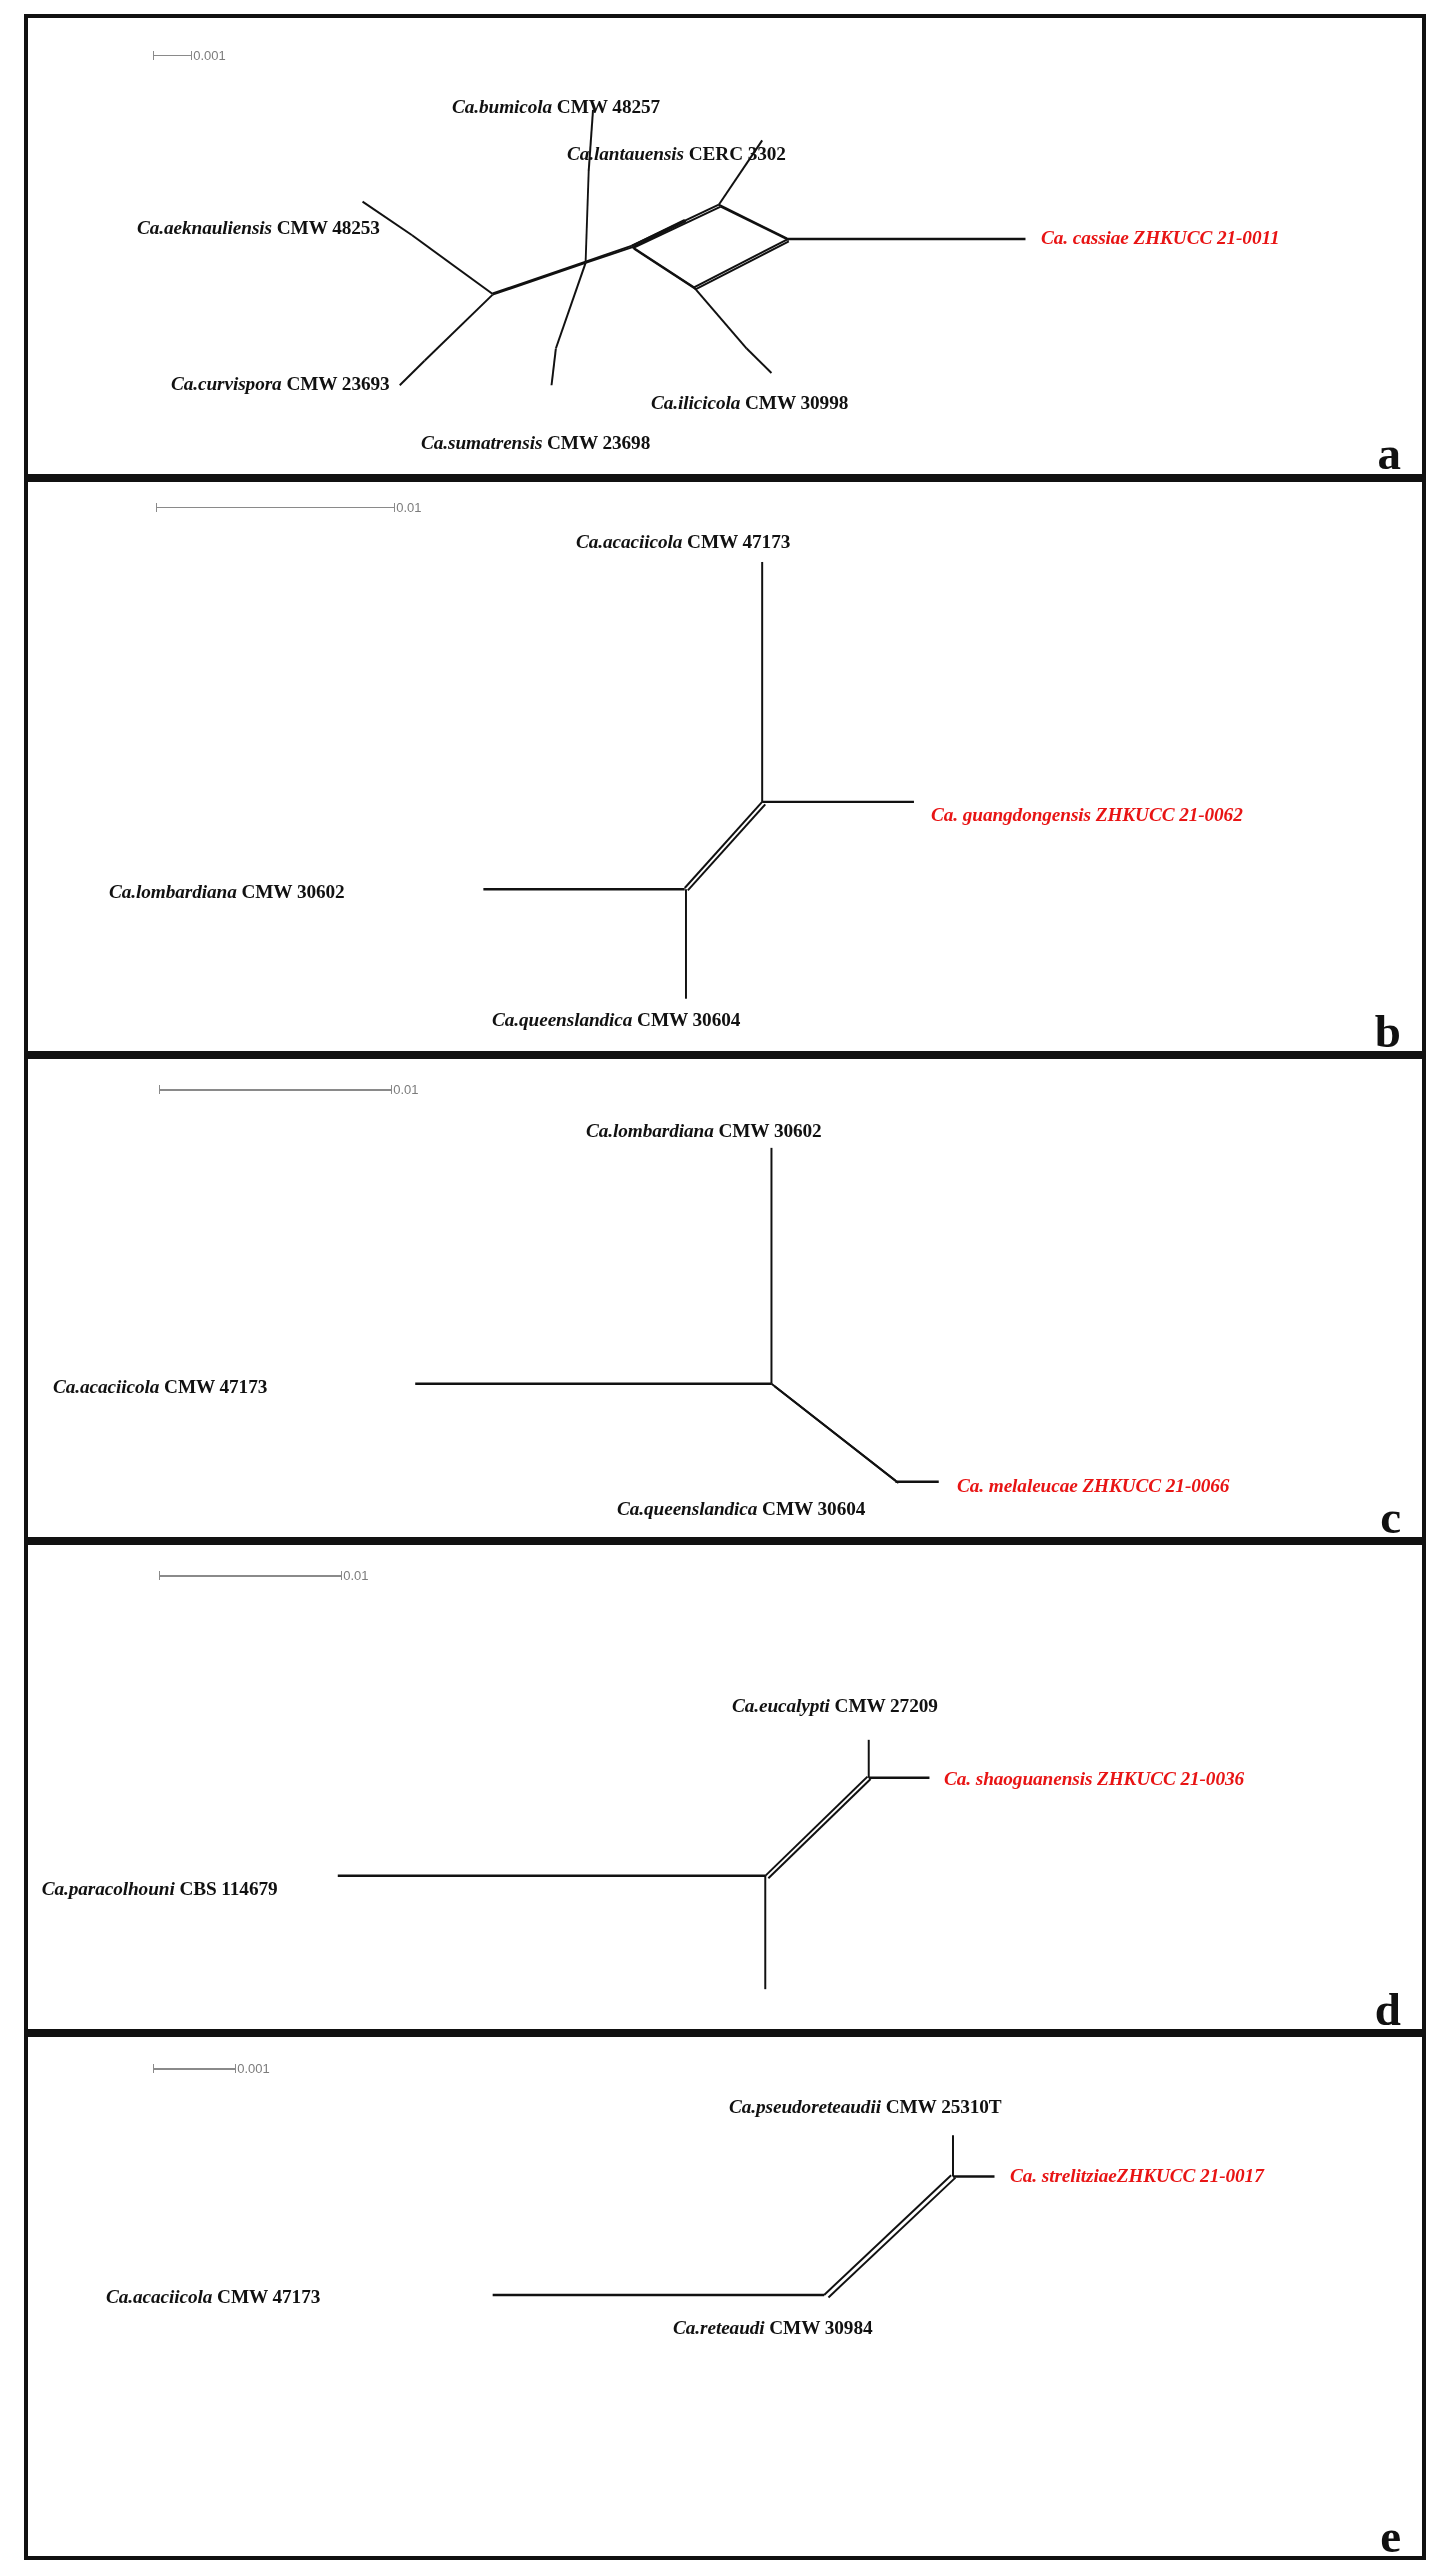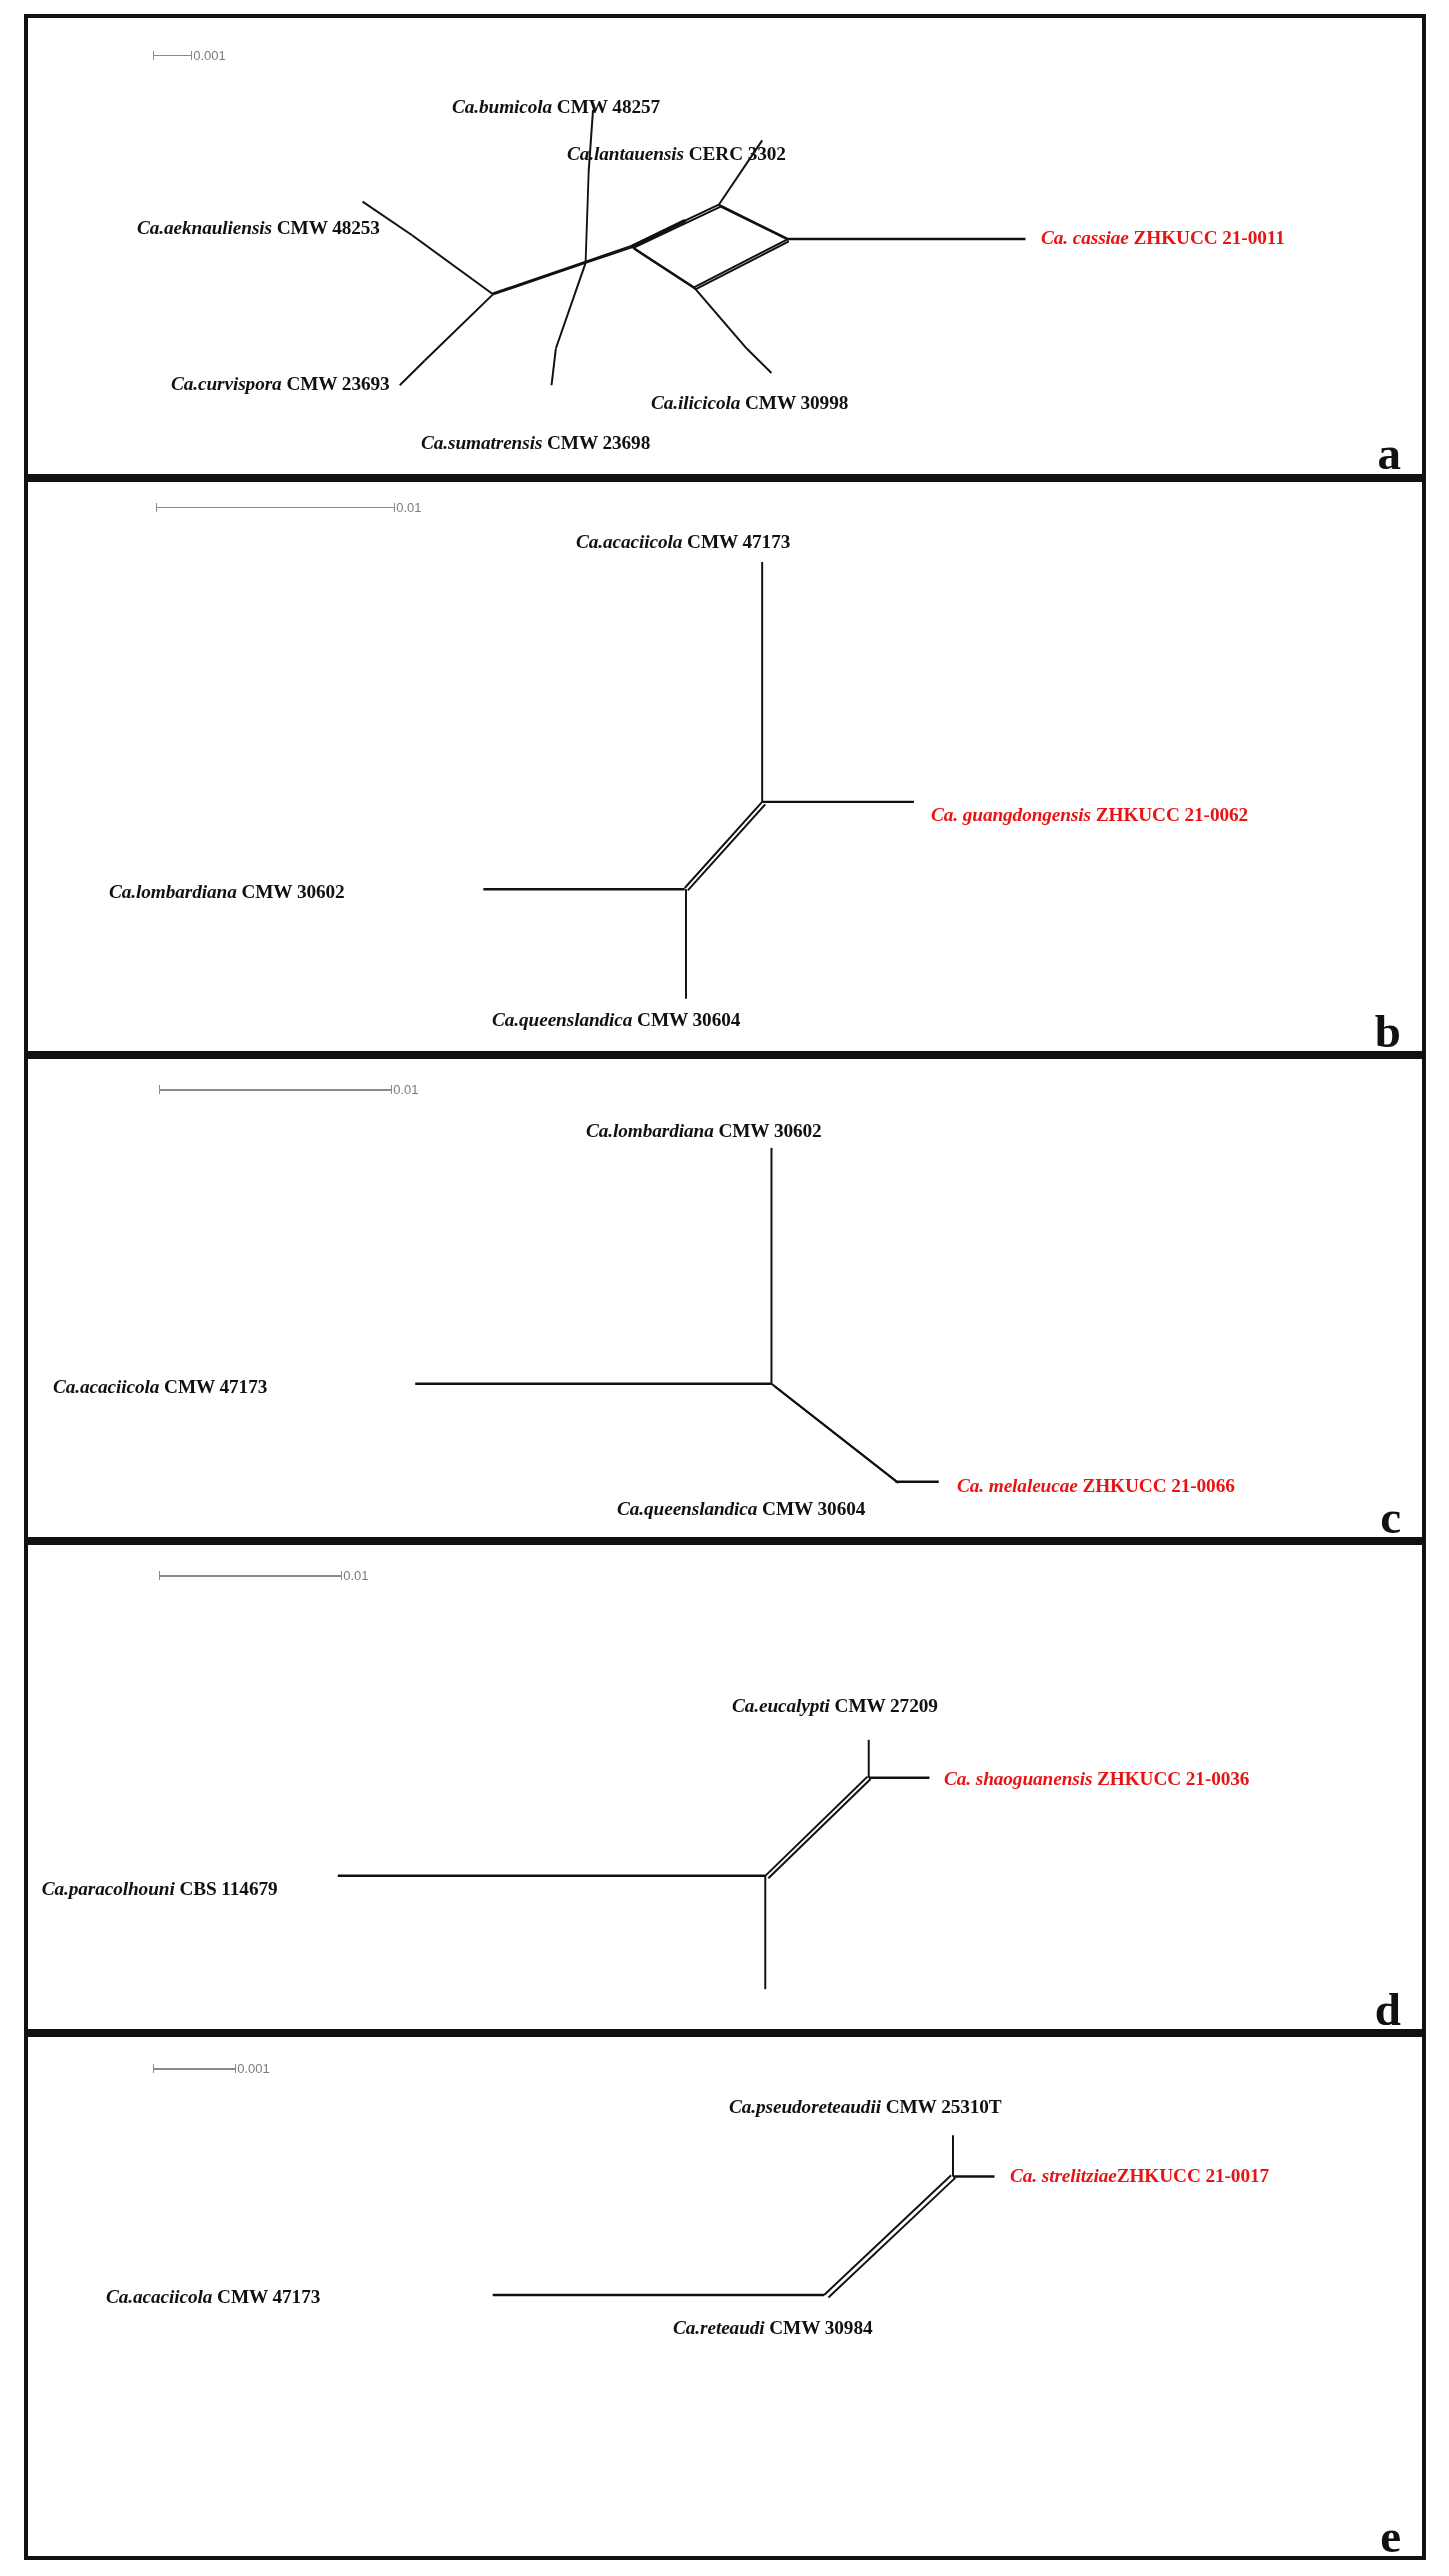--- a/index.html
+++ b/index.html
@@ -39,21 +39,21 @@
     white-space:nowrap;
     font-family:"Liberation Serif", serif;
     font-size:19.3px;
     color:#111111;
     letter-spacing:-0.1px;
   }
   .tx .g{font-style:italic;font-weight:bold;}
   .tx .s{font-weight:bold;}
   .tx.new{color:#e81414;}
   .tx.new .g{font-style:italic;font-weight:bold;}
-  .tx.new .s{font-weight:bold;}
+  .tx.new .s{font-weight:bold;font-style:italic;}
   
   .scale{
     position:absolute;
     display:flex;
     align-items:center;
     color:#7c7c7c;
     font-family:"Liberation Sans", sans-serif;
     font-size:13px;
   }
   .scale .bar{

